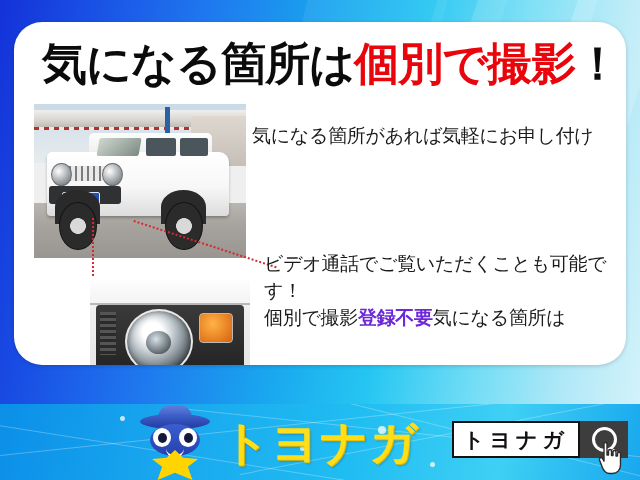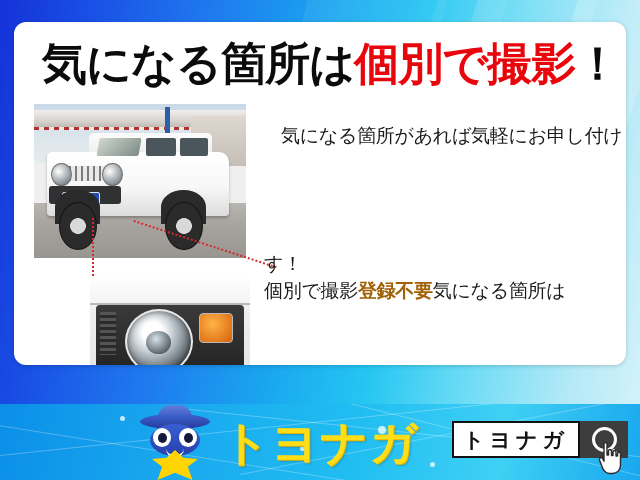--- a/index.html
+++ b/index.html
@@ -16,21 +16,21 @@
   .bgshape{position:absolute;pointer-events:none;}
   .bg1{top:-10px;right:60px;width:120px;height:130px;background:rgba(255,255,255,.14);transform:skewX(-18deg);}
   .bg2{top:-20px;right:-10px;width:90px;height:150px;background:rgba(255,255,255,.20);transform:skewX(-18deg);}
   .bg3{top:0;right:150px;width:70px;height:110px;background:rgba(255,255,255,.08);transform:skewX(-18deg);}
   .bg4{top:-30px;left:300px;width:140px;height:120px;background:rgba(255,255,255,.07);transform:skewX(-14deg);}
   .bg5{bottom:-30px;left:-20px;width:240px;height:90px;background:rgba(255,255,255,.06);transform:skewX(-14deg);}
 
   
   #card{
     position:absolute;left:14px;top:22px;width:612px;height:343px;
-    background:#ffffff;border-radius:12px;
+    background:#ffffff;border-radius:28px;
     box-shadow:0 1px 4px rgba(0,0,0,.18);
     overflow:hidden;
   }
   #headline{
     position:absolute;left:28px;top:16px;width:566px;
     font-size:45px;line-height:52px;font-weight:bold;
     letter-spacing:-1px;white-space:nowrap;color:#0b0b0b;
   }
   #headline .red{color:#e8050b;}
 
@@ -91,23 +91,23 @@
        background:radial-gradient(circle at 40% 35%,#ffb347,#d8600c);border:1px solid #b9b9b9;}
   .d-bumper{position:absolute;left:0;bottom:0;width:100%;height:12%;
        background:linear-gradient(180deg,#ececec,#d5d5d5);}
 
   
   .connector{position:absolute;border-top:2px dotted #d6282d;transform-origin:0 0;pointer-events:none;}
   .vline{position:absolute;border-left:2px dotted #d6282d;pointer-events:none;}
 
   
   .para{position:absolute;color:#1a1a1a;font-size:19px;line-height:27px;letter-spacing:-.3px;}
-  #para1{left:238px;top:100px;width:346px;margin-left:29px;}
+  #para1{left:238px;top:100px;width:346px;}
   #para2{left:250px;top:228px;width:346px;}
-  .para .red{color:#a16207;font-weight:bold;}
+  .para .red{color:#6d28d9;font-weight:bold;}
 
   
   #banner{
     position:absolute;left:0;bottom:0;width:640px;height:76px;
     background:linear-gradient(100deg,#0b8fe8 0%,#18a6ee 25%,#20bdf2 55%,#3fd0f4 78%,#19a8ee 100%);
     overflow:hidden;
   }
   .streak{position:absolute;background:rgba(255,255,255,.28);height:1px;transform-origin:0 0;}
   .dot{position:absolute;width:5px;height:5px;border-radius:50%;background:rgba(255,255,255,.75);}
   .dot.big{width:8px;height:8px;}
@@ -197,20 +197,21 @@
       </div>
       <div class="d-turn"></div>
       <div class="d-bumper"></div>
     </div>
 
     <div class="para" id="para1">
       <div>気になる箇所があれば気軽にお申し付け</div>
     </div>
 
     <div class="para" id="para2">
+      <div>ビデオ通話でご覧いただくことも可能で</div>
       <div>す！</div>
       <div><span>個別で撮影</span><span class="red">登録不要</span><span>気になる箇所は</span></div>
     </div>
   </div>
 
   <div id="banner">
     <div class="streak" style="left:-20px;top:18px;width:420px;transform:rotate(9deg);"></div>
     <div class="streak" style="left:-10px;top:52px;width:520px;transform:rotate(-6deg);"></div>
     <div class="streak" style="left:180px;top:4px;width:480px;transform:rotate(6deg);"></div>
     <div class="streak" style="left:240px;top:70px;width:400px;transform:rotate(-11deg);"></div>

